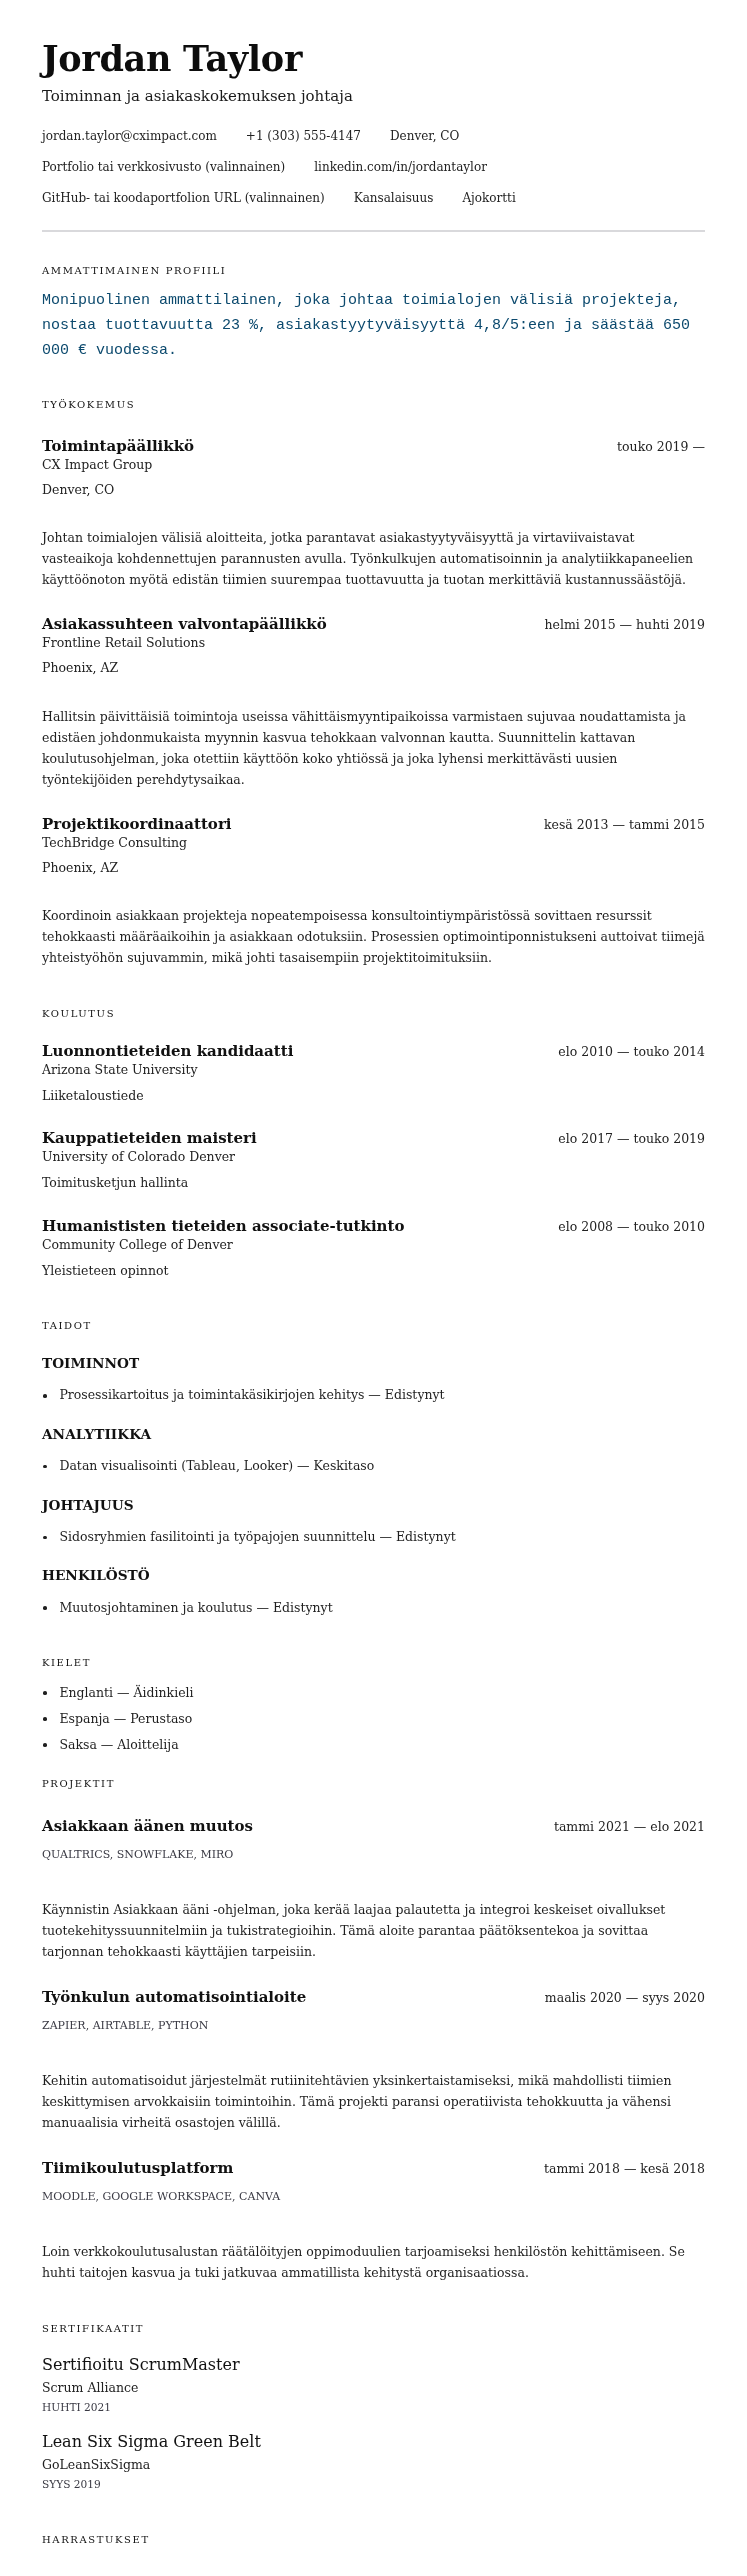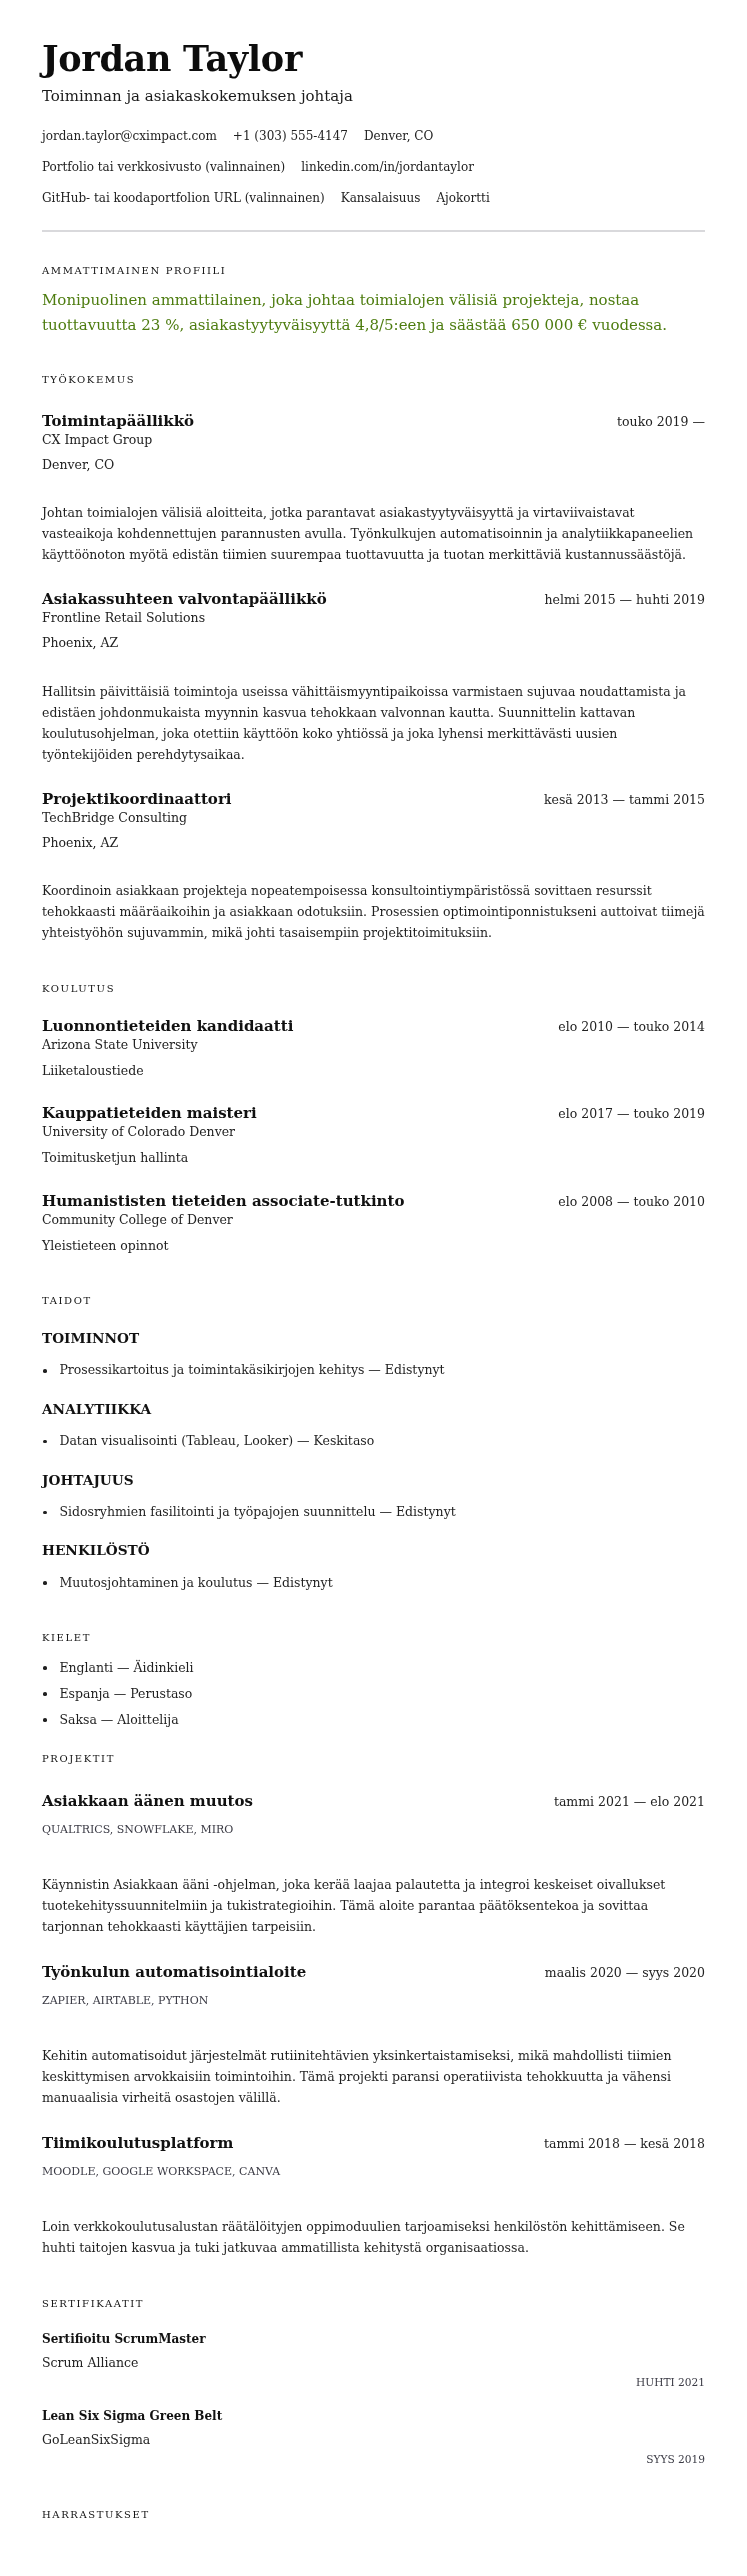--- a/index.html
+++ b/index.html
@@ -20,21 +20,21 @@
     letter-spacing: -0.3px;
   }
   .headline {
     font-size: 15px;
     line-height: 20px;
     margin-top: 5px;
     color: #1a1a1a;
   }
   .contact-row {
     display: flex;
-    gap: 16px;
+    gap: 29px;
     font-size: 12px;
     line-height: 16px;
     color: #222;
   }
   .contact-row.first { margin-top: 22.4px; }
   .contact-row + .contact-row { margin-top: 15px; }
   .divider {
     height: 1.2px;
     background: #d9d9dc;
     margin-top: 24px;
@@ -45,21 +45,22 @@
     letter-spacing: 1.6px;
     color: #111;
     text-transform: uppercase;
     line-height: 13.7px;
   }
   .profile-section { margin-top: 32px; }
   .profile-text {
     margin-top: 11.2px;
     font-size: 15px;
     line-height: 25px;
-    color: #4d7c0f;
+    color: #0c4a6e;
+    font-family: Liberation Mono, monospace;
   }
   .exp-section { margin-top: 35px; }
   .entry-head {
     display: flex;
     justify-content: space-between;
     align-items: baseline;
   }
   .entry-title {
     font-weight: 700;
     font-size: 15px;
@@ -137,38 +138,37 @@
     line-height: 16px;
     color: #3a3a44;
     margin-top: 11.2px;
   }
   .project .entry-desc { margin-top: 36px; }
 
   .cert-section { margin-top: 39px; }
   .certs { margin-top: 20px; }
   .cert + .cert { margin-top: 18.7px; }
   .cert-title {
-    font-weight: 700;
-    font-size: 12px;
+    font-weight: 400;
+    font-size: 16px;
     line-height: 17.4px;
     color: #111;
   }
   .cert-issuer {
     font-size: 12.5px;
     line-height: 17.4px;
     color: #222;
     margin-top: 5px;
   }
   .cert-date {
     font-size: 10.6px;
     line-height: 15px;
     color: #3a3a44;
     margin-top: 3.7px;
     text-transform: uppercase;
-    text-align: right;
   }
   .hobby-section { margin-top: 41px; }
 </style>
 </head>
 <body>
 
 <div class="page">
 
   <header>
     <h1 class="name">Jordan Taylor</h1>

